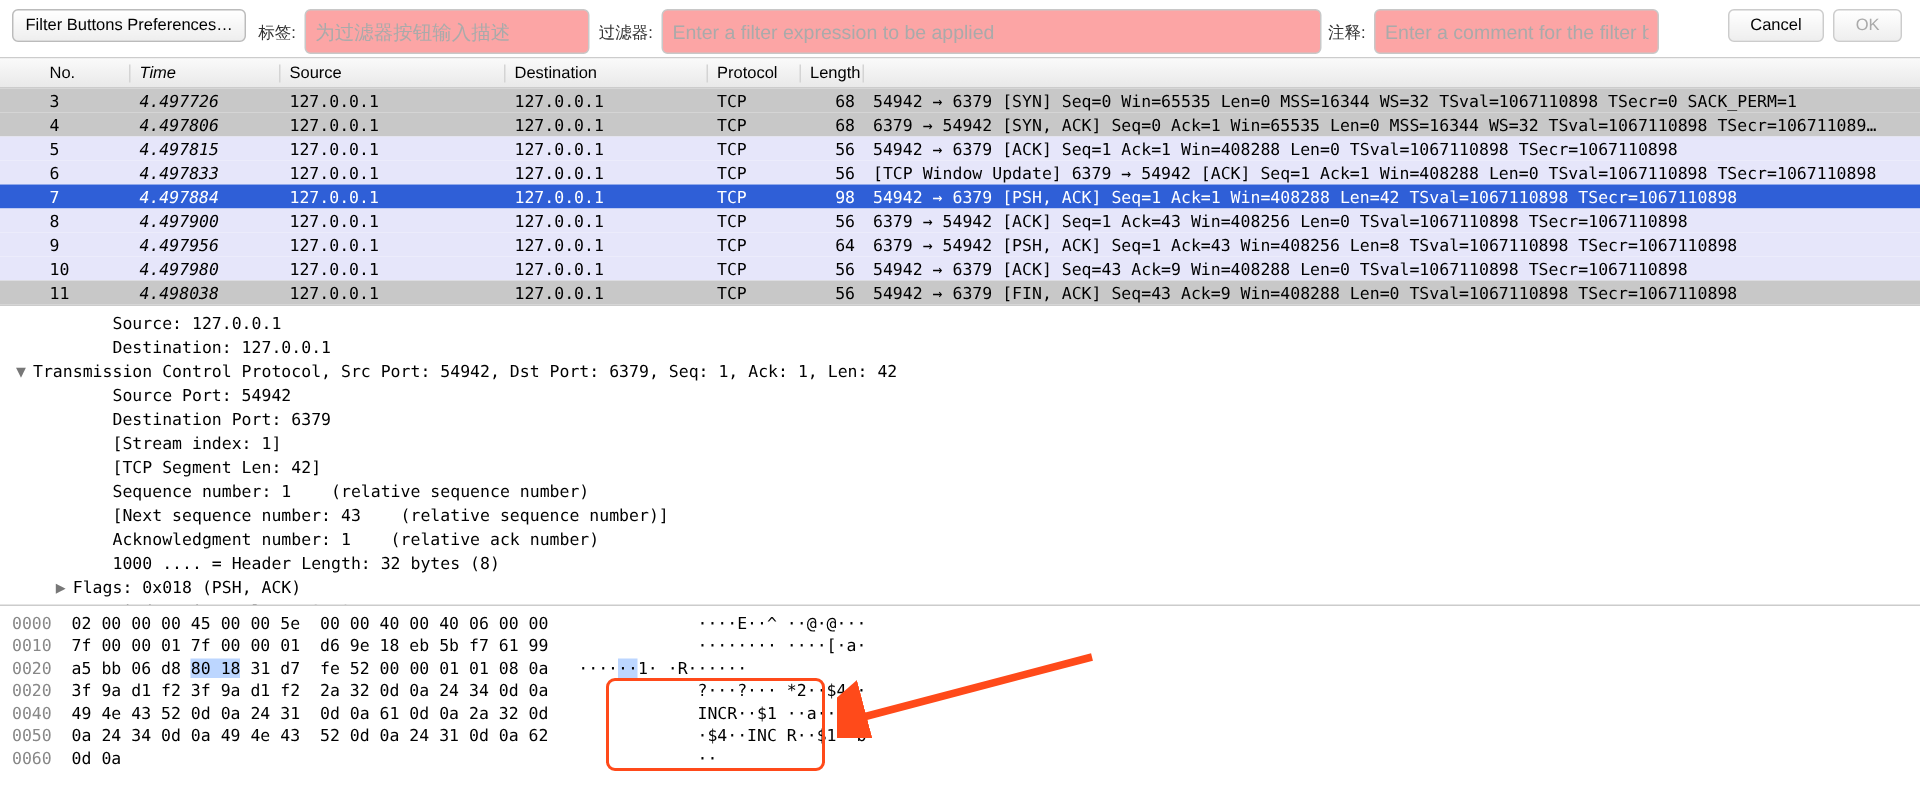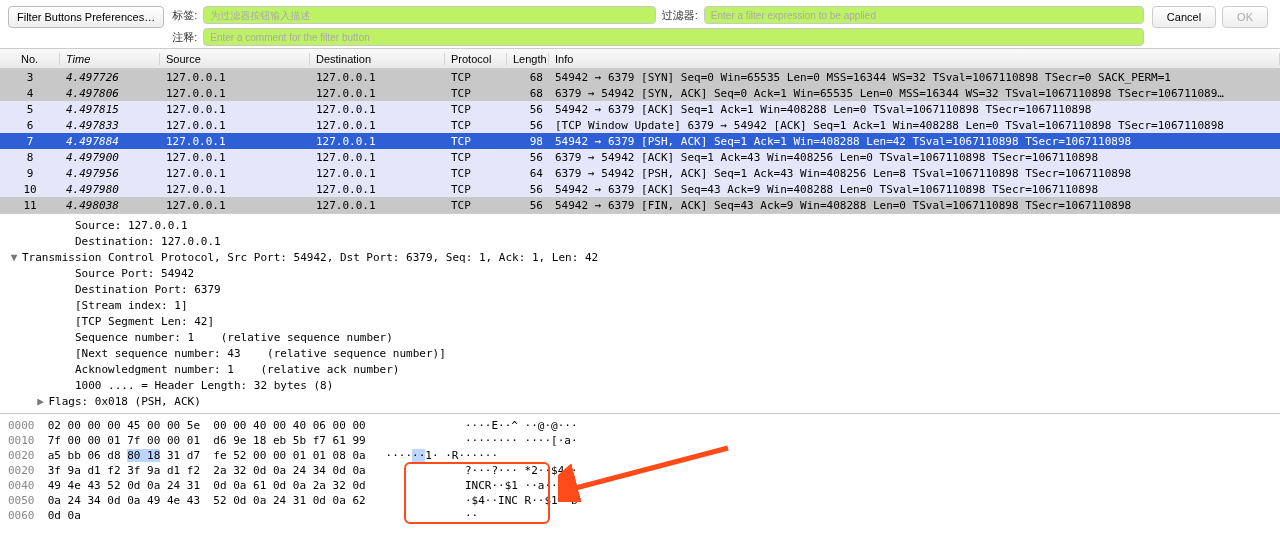--- a/index.html
+++ b/index.html
@@ -1,35 +1,35 @@
 <!DOCTYPE html>
 <html><head>
 <meta charset="utf-8">
 <style>
   * { box-sizing: border-box; margin: 0; padding: 0; }
   body { font-family: -apple-system, "Helvetica Neue", Arial, sans-serif; font-size: 11px; color:#000; background:#fff; width:1280px; height:539px; overflow:hidden; }
   .toolbar { display:flex; align-items:flex-start; gap:8px; padding:6px 12px 2px 8px; }
   .fb-btn { background:linear-gradient(#fff,#eee); border:1px solid #bbb; border-radius:4px; padding:3px 8px; font-size:11px; height:22px; }
-  .toolbar-rows { flex:1; display:flex; flex-direction:column; gap:4px; }
+  .toolbar-rows { flex:1; display:flex; flex-direction:row; gap:4px; }
   .row1 { display:flex; align-items:center; gap:6px; }
   .label { color:#333; font-size:11px; white-space:nowrap; }
-  .input { border:1px solid #c8c8c8; border-radius:4px; height:18px; padding:2px 6px; font-size:10px; color:#333; background:#bef264; }
+  .input { border:1px solid #c8c8c8; border-radius:4px; height:30px; padding:2px 6px; font-size:13px; color:#333; background:#fca5a5; }
   .input::placeholder { color:#aaa; }
   .row2 { display:flex; align-items:center; gap:6px; }
   .btns { display:flex; gap:6px; padding-top:0; }
   .btn { background:linear-gradient(#fff,#eee); border:1px solid #ccc; border-radius:4px; padding:3px 14px; font-size:11px; height:22px; }
   .btn.disabled { color:#aaa; }
 
   .table { width:100%; border-top:1px solid #ccc; border-bottom:1px solid #ccc; }
   .thead { display:flex; background:linear-gradient(#fafafa,#e9e9e9); border-bottom:1px solid #ccc; font-size:11px; height:20px; align-items:center; }
   .th { padding:0 6px; border-right:1px solid #d4d4d4; font-weight:normal; }
   .tbody { font-family: Menlo, Consolas, monospace; font-size:11px; }
   .tr { display:flex; height:16px; align-items:center; white-space:nowrap; overflow:hidden; }
   .td { padding:0 6px; overflow:hidden; text-overflow:ellipsis; }
-  .col-no { width:60px; text-align:center; }
+  .col-no { width:60px; text-align:left;margin-left:27px; }
   .col-time { width:100px;font-style:italic; }
   .col-src { width:150px; }
   .col-dst { width:135px; }
   .col-proto { width:62px; }
   .col-len { width:42px; text-align:right; }
   .col-info { flex:1; }
   .c-gray { background:#c8c8c8; }
   .c-lav { background:#e6e6fa; }
   .c-sel { background:#2f5fd7; color:#fff; }
 
@@ -68,21 +68,20 @@
 </div>
 
 <div class="table">
   <div class="thead">
     <div class="th col-no">No.</div>
     <div class="th col-time">Time</div>
     <div class="th col-src">Source</div>
     <div class="th col-dst">Destination</div>
     <div class="th col-proto">Protocol</div>
     <div class="th col-len">Length</div>
-    <div class="th col-info">Info</div>
   </div>
   <div class="tbody" id="pkt-body">
       <div class="tr c-gray">
         <div class="td col-no">3</div>
         <div class="td col-time">4.497726</div>
         <div class="td col-src">127.0.0.1</div>
         <div class="td col-dst">127.0.0.1</div>
         <div class="td col-proto">TCP</div>
         <div class="td col-len">68</div>
         <div class="td col-info">54942 → 6379 [SYN] Seq=0 Win=65535 Len=0 MSS=16344 WS=32 TSval=1067110898 TSecr=0 SACK_PERM=1</div>

